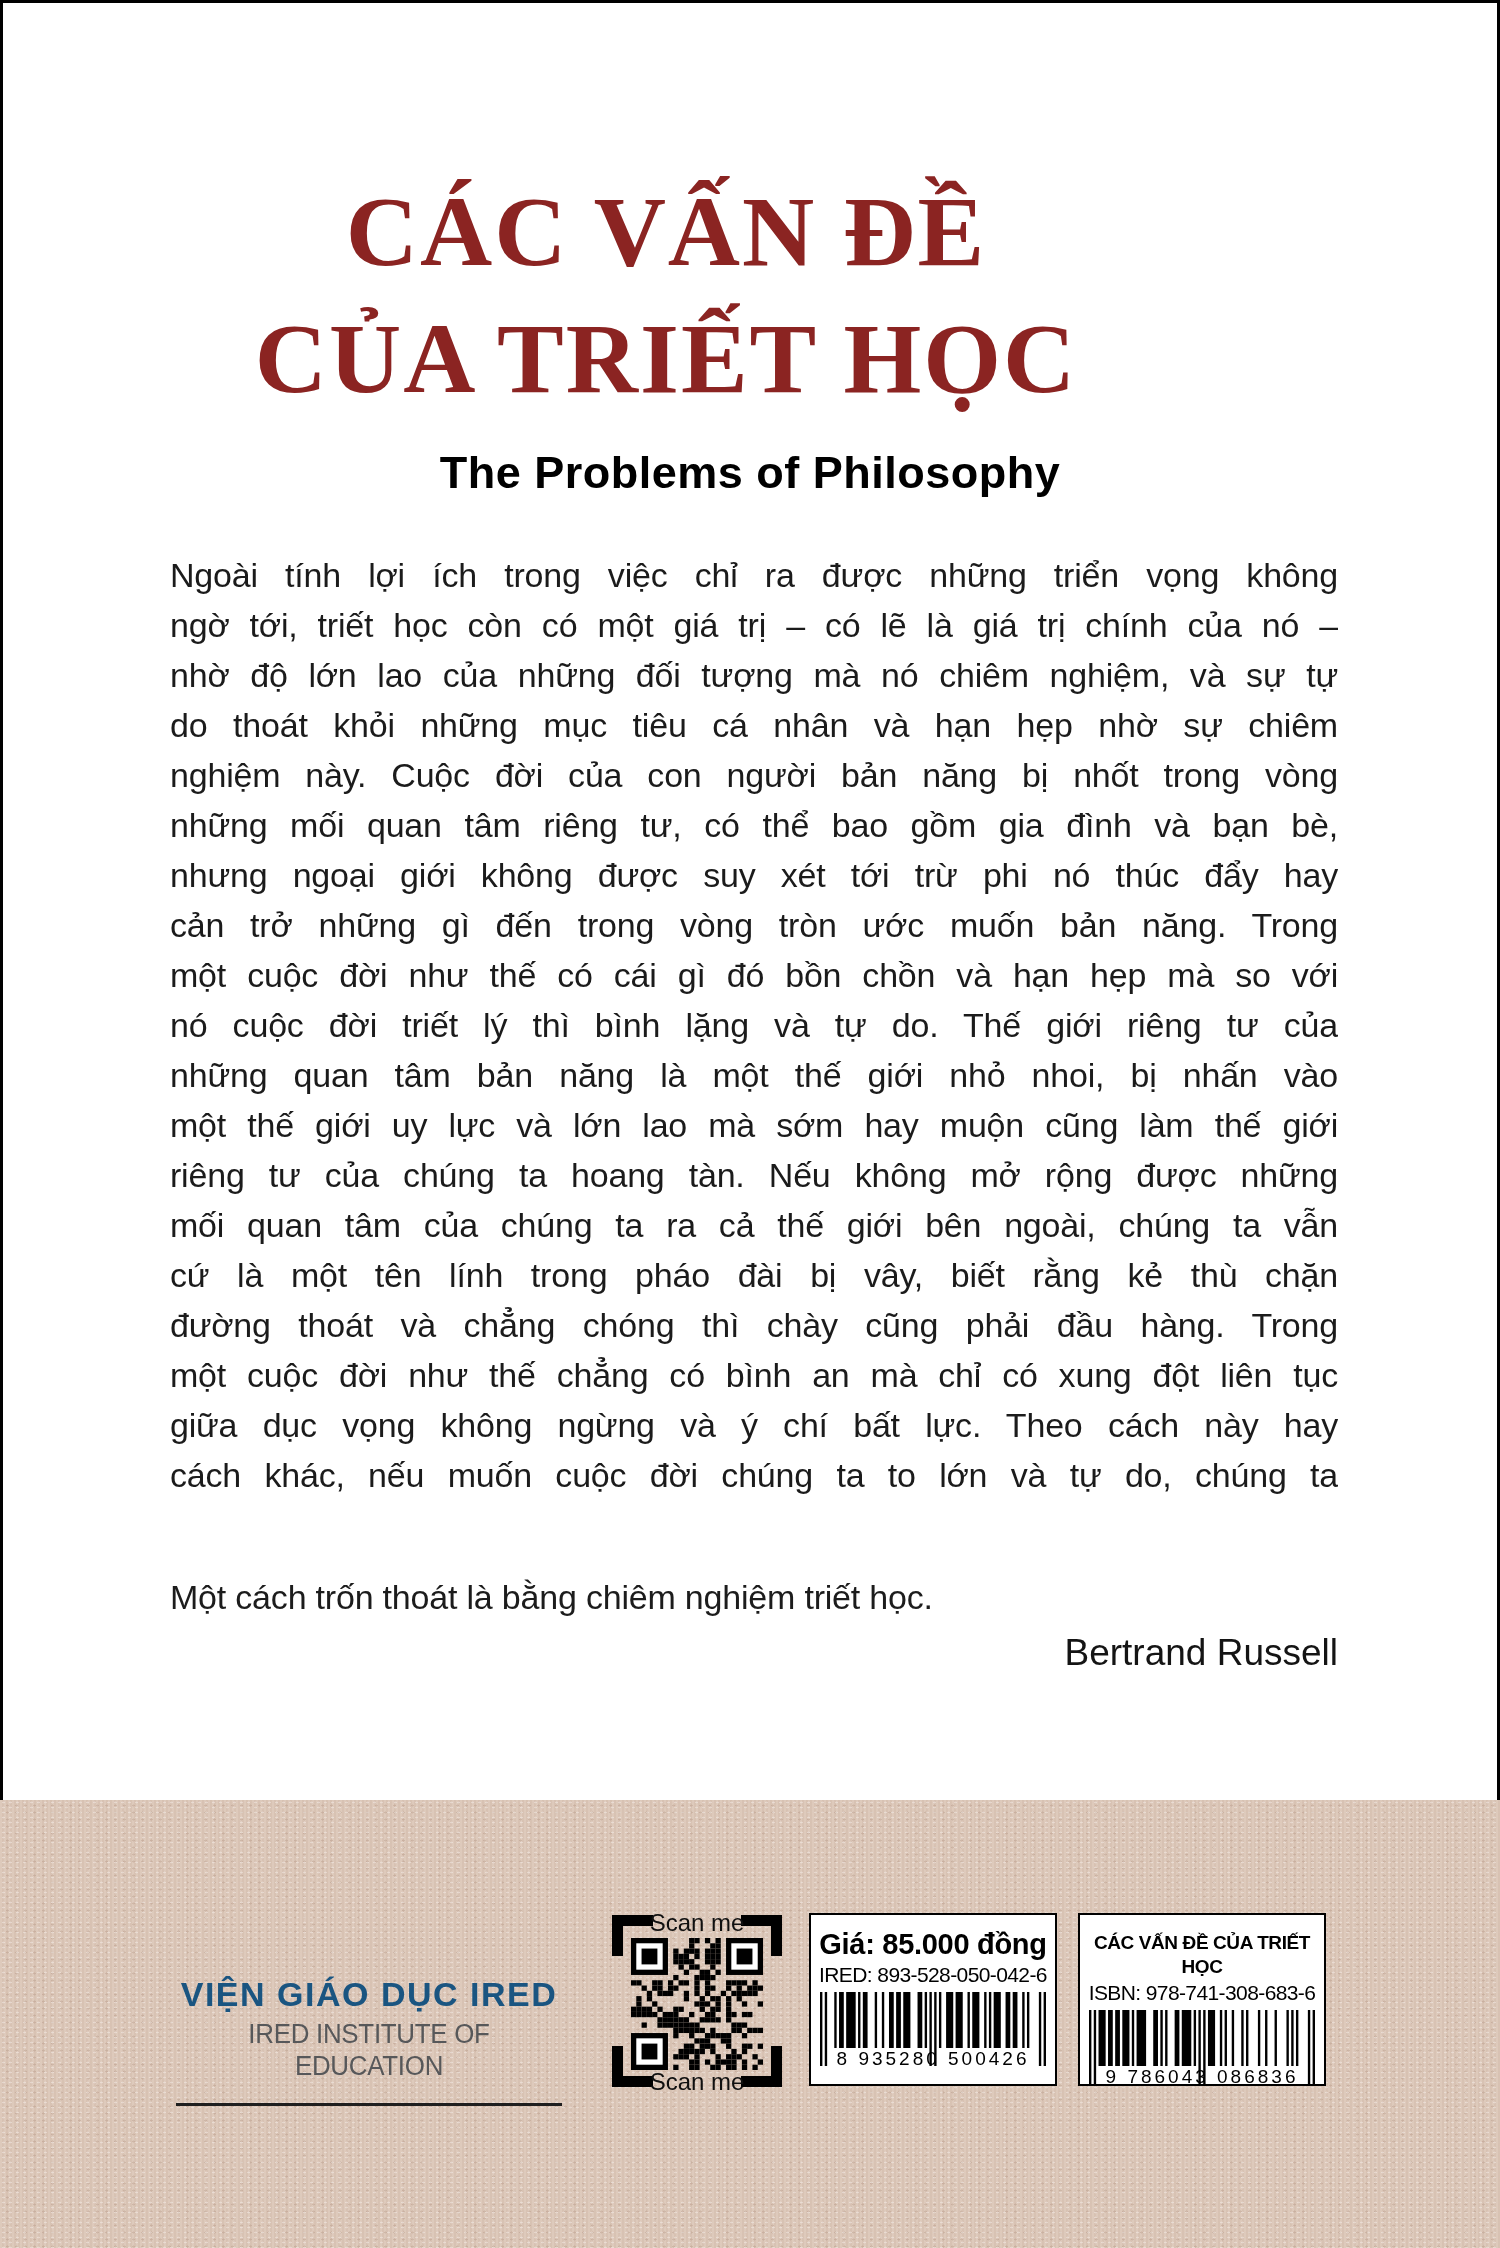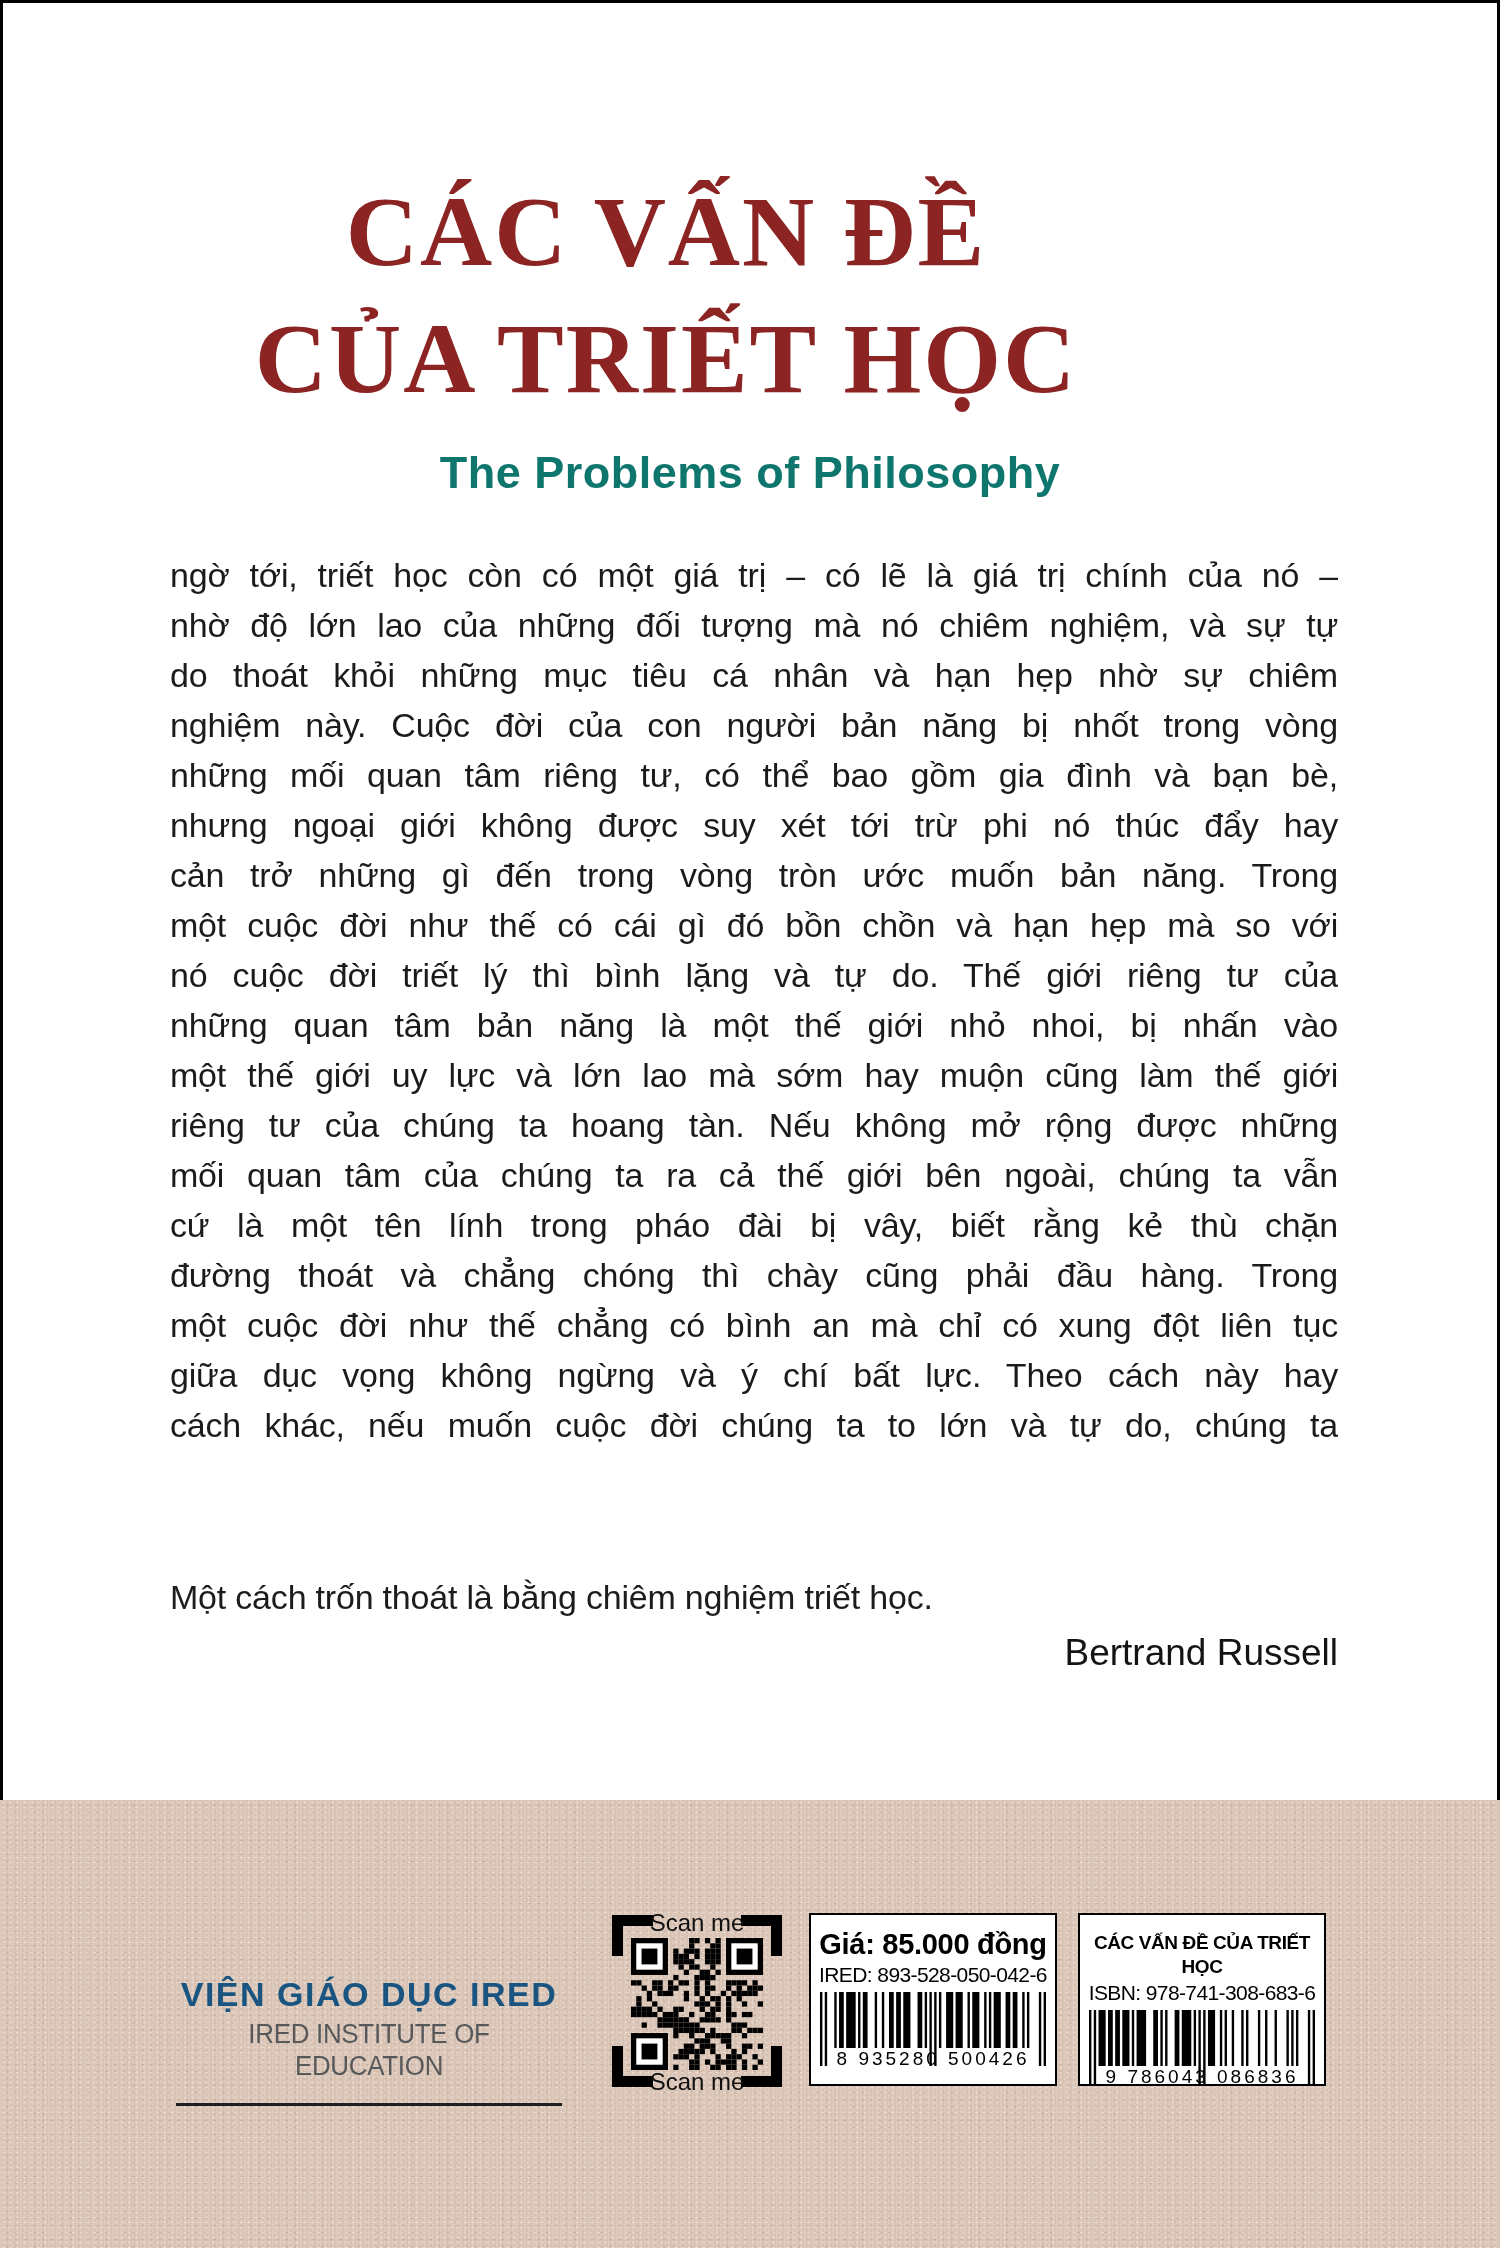--- a/index.html
+++ b/index.html
@@ -16,21 +16,21 @@
 
   
   .title{
     position:absolute;top:168px;left:0;width:1332px;text-align:center;
     font-family:"Liberation Serif",serif;font-weight:700;
     font-size:100px;line-height:127px;letter-spacing:2px;
     color:var(--title-red,#8b2422);
   }
   .subtitle{
     position:absolute;top:447px;left:0;width:1500px;text-align:center;
-    font-size:45px;font-weight:700;color:#0f766e;letter-spacing:0.5px;
+    font-size:45px;font-weight:700;color:#000000;letter-spacing:0.5px;
   }
 
   
   .quote{position:absolute;top:550px;left:170px;width:1168px;font-size:34px;color:#1b1b1b;}
   .quote .ln{
     height:50px;line-height:50px;overflow:hidden;
     text-align:justify;text-align-last:justify;letter-spacing:-0.2px;
   }
   .quote .ln.end{text-align-last:left;}
   .closing{
@@ -107,20 +107,21 @@
   <div class="edge right"></div>
 
   <div class="title">
     <div>CÁC VẤN ĐỀ</div>
     <div>CỦA TRIẾT HỌC</div>
   </div>
 
   <div class="subtitle">The Problems of Philosophy</div>
 
   <div class="quote">
+    <div class="ln">Ngoài tính lợi ích trong việc chỉ ra được những triển vọng không</div>
     <div class="ln">ngờ tới, triết học còn có một giá trị – có lẽ là giá trị chính của nó –</div>
     <div class="ln">nhờ độ lớn lao của những đối tượng mà nó chiêm nghiệm, và sự tự</div>
     <div class="ln">do thoát khỏi những mục tiêu cá nhân và hạn hẹp nhờ sự chiêm</div>
     <div class="ln">nghiệm này. Cuộc đời của con người bản năng bị nhốt trong vòng</div>
     <div class="ln">những mối quan tâm riêng tư, có thể bao gồm gia đình và bạn bè,</div>
     <div class="ln">nhưng ngoại giới không được suy xét tới trừ phi nó thúc đẩy hay</div>
     <div class="ln">cản trở những gì đến trong vòng tròn ước muốn bản năng. Trong</div>
     <div class="ln">một cuộc đời như thế có cái gì đó bồn chồn và hạn hẹp mà so với</div>
     <div class="ln">nó cuộc đời triết lý thì bình lặng và tự do. Thế giới riêng tư của</div>
     <div class="ln">những quan tâm bản năng là một thế giới nhỏ nhoi, bị nhấn vào</div>

